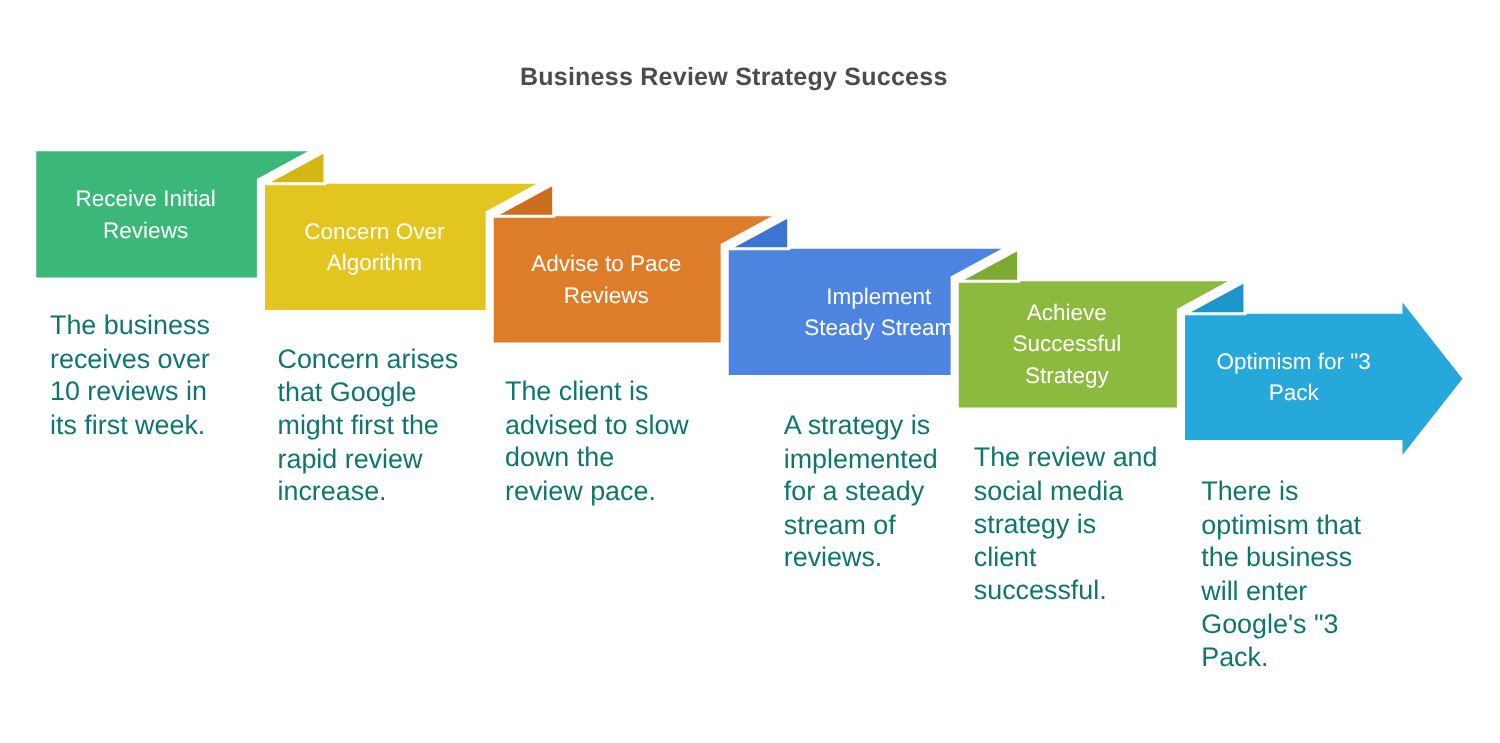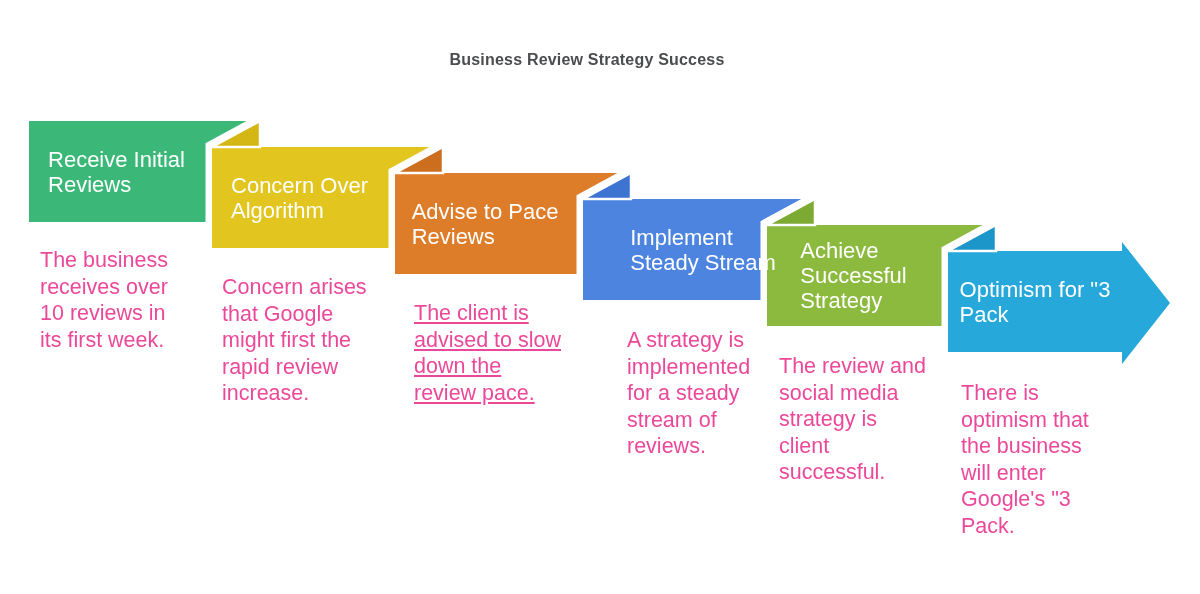--- a/index.html
+++ b/index.html
@@ -2,44 +2,44 @@
 <html><head>
 <meta charset="utf-8">
 <style>
   html,body{margin:0;padding:0;}
   body{
     width:1200px;height:594px;position:relative;background:#ffffff;
     font-family:"Liberation Sans","DejaVu Sans",sans-serif;overflow:hidden;
   }
   #diagram-title{
     position:absolute;left:0;top:51px;width:1174px;text-align:center;
-    font-size:16px;font-weight:bold;color:#4b4c4e;letter-spacing:.2px;
+    font-size:20px;font-weight:bold;color:#4b4c4e;letter-spacing:.2px;
   }
   svg.shapes{position:absolute;left:0;top:0;}
   .step-shape{stroke:#ffffff;stroke-width:13;paint-order:stroke fill;stroke-linejoin:miter;}
   .fold-shape{stroke:#ffffff;stroke-width:2.5;stroke-linejoin:miter;}
   .box-title{
     position:absolute;height:101px;display:flex;align-items:center;justify-content:center;
-    text-align:left;color:#ffffff;font-size:22px;line-height:25px;white-space:pre-line;
+    text-align:center;color:#ffffff;font-size:18px;line-height:25px;white-space:pre-line;
   }
   .step-desc{
-    position:absolute;width:190px;color:#ec4899;font-size:21.5px;line-height:26.5px;
+    position:absolute;width:190px;color:#0f766e;font-size:21.5px;line-height:26.5px;
     white-space:pre-line;text-align:left;
   }
   
   #t1{left:29px;top:121px;width:175px;}
   #t2{left:212px;top:147px;width:175px;}
   #t3{left:395px;top:173px;width:180px;border-radius:21px;}
   #t4{left:583px;top:199px;width:176px;padding-left:32px;}
   #t5{left:767px;top:225px;width:173px;}
   #t6{left:948px;top:251px;width:174px;}
   
   #d1{left:40px;top:247px;}
   #d2{left:222px;top:274px;}
-  #d3{left:414px;top:300px;text-decoration:underline;}
+  #d3{left:404px;top:300px;}
   #d4{left:594px;top:327px;margin-left:33px;}
   #d5{left:779px;top:353px;}
   #d6{left:961px;top:380px;}
 </style>
 </head>
 <body>
 
 <div id="diagram-title">Business Review Strategy Success</div>
 
 <svg class="shapes" width="1200" height="594" viewBox="0 0 1200 594" aria-hidden="true">

